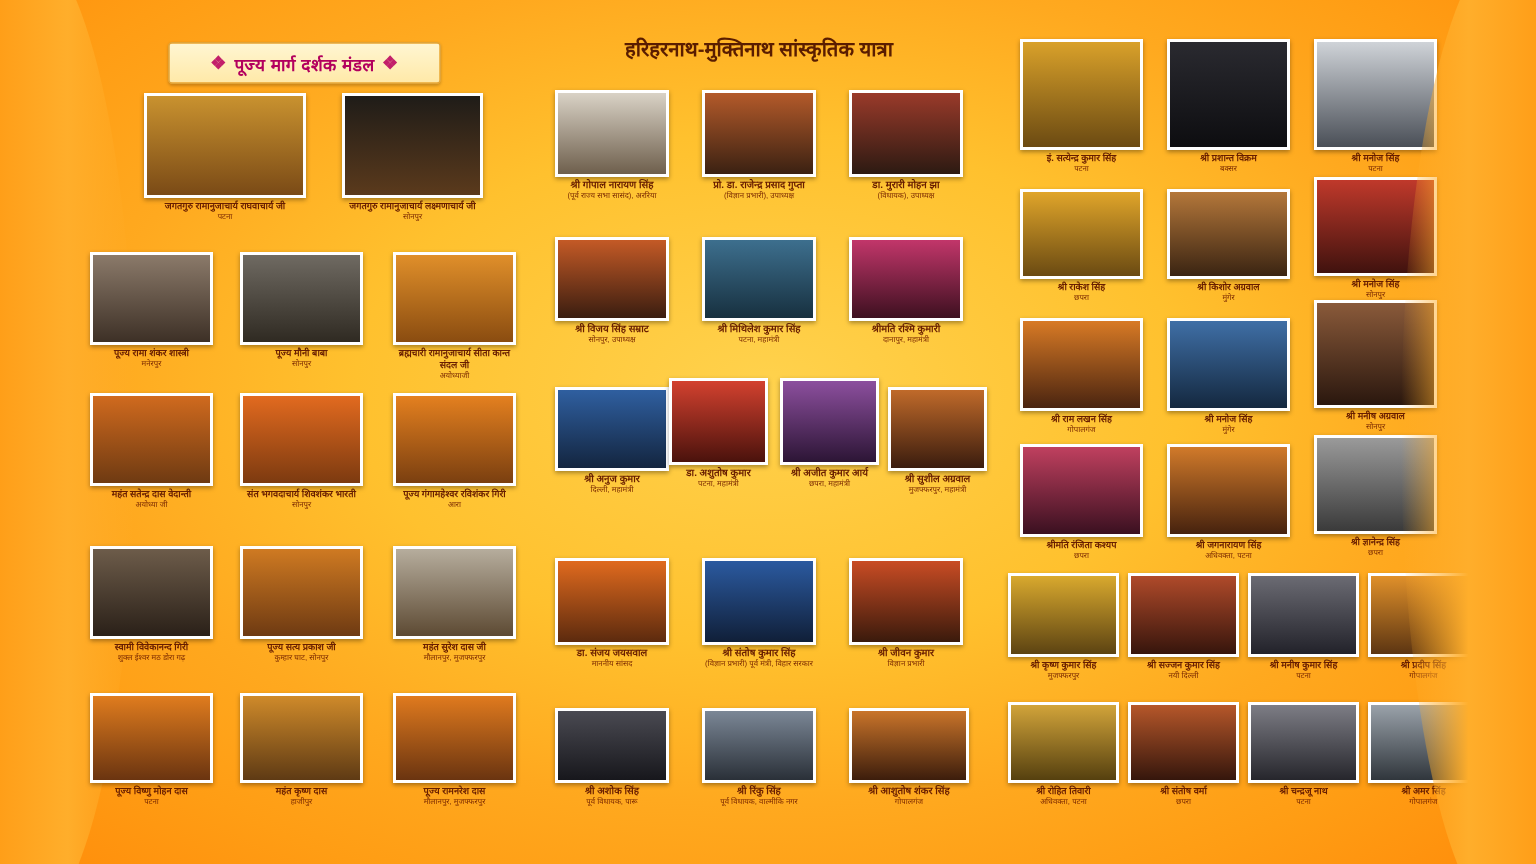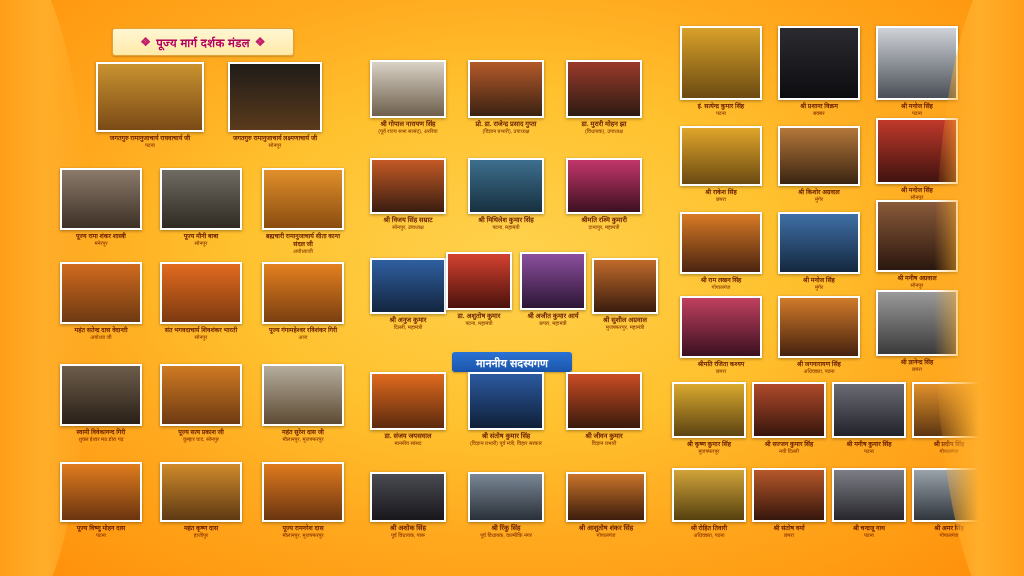--- a/index.html
+++ b/index.html
@@ -74,25 +74,23 @@
 <div class="poster">
   <div class="inner">
 
     <div class="banner-left">
       <span class="orn">❖</span>
       <span>पूज्य मार्ग दर्शक मंडल</span>
       <span class="orn">❖</span>
     </div>
 
     <div class="title-center">
-    </div>
-
-    <div class="banner-mid">
-      <span>माननीय सदस्यगण</span>
-    </div>
+      <span class="l1">हरिहरनाथ-मुक्तिनाथ सांस्कृतिक यात्रा</span>
+    </div>
+
 
     <div class="person" style="left:96px;top:62px;width:108px;">
       <div class="photo" style="height:70px;">
           <div class="ph" style="background:linear-gradient(180deg,#c9922f,#7a4a16);"></div>
         </div>
       <div class="nm">जगतगुरु रामानुजाचार्य राघवाचार्य जी</div>
       <div class="sub">पटना</div>
     </div>
     <div class="person" style="left:228px;top:62px;width:94px;">
       <div class="photo" style="height:70px;">

